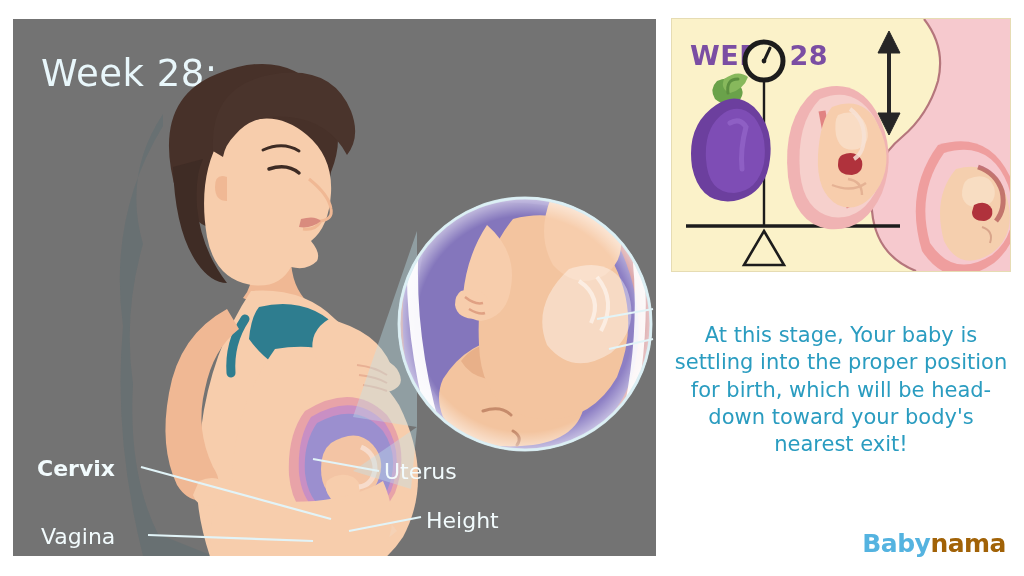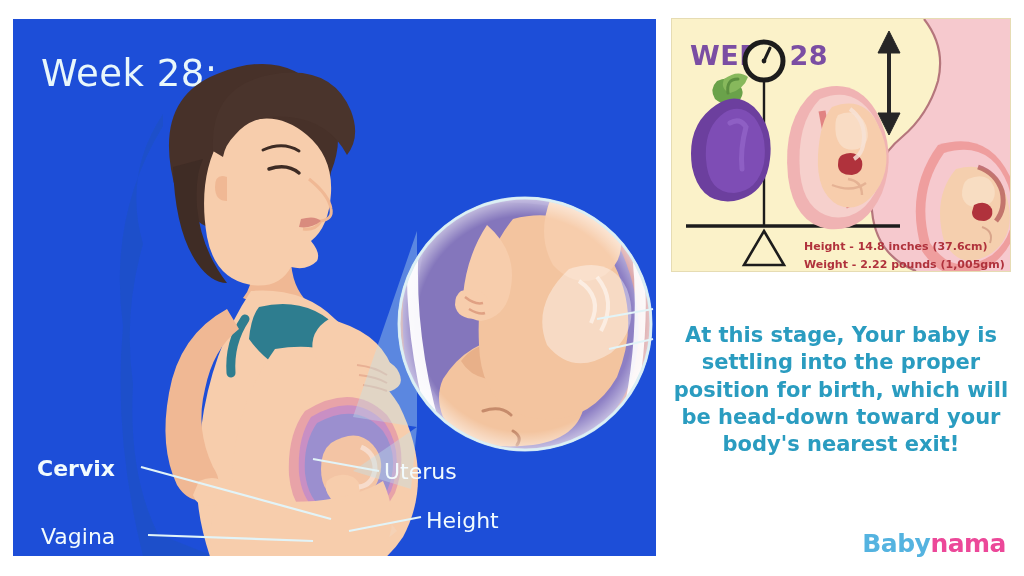--- a/index.html
+++ b/index.html
@@ -15,21 +15,21 @@
     font-family: "Liberation Sans", sans-serif;
   }
 
   
   .left-panel {
     position: absolute;
     left: 13px;
     top: 19px;
     width: 643px;
     height: 537px;
-    background: #1d4ed8;
+    background: #737373;
     overflow: hidden;
   }
   .week-title {
     position: absolute;
     left: 28px;
     top: 33px;
     font-size: 37px;
     font-weight: 400;
     color: #e9f7fb;
     letter-spacing: 0.5px;
@@ -89,38 +89,38 @@
   .stat-weight { left: 132px; top: 239px; }
 
   
   .description {
     position: absolute;
     left: 671px;
     top: 322px;
     width: 340px;
     text-align: center;
     font-size: 21px;
-    font-weight: 700;
+    font-weight: 400;
     line-height: 1.30;
     color: #2a9cc0;
     font-family: "DejaVu Sans", sans-serif;
   }
 
   
   .logo {
     position: absolute;
     right: 18px;
     bottom: 18px;
     font-size: 25px;
     font-weight: 600;
     letter-spacing: -0.5px;
     font-family: "DejaVu Sans", sans-serif;
   }
   .logo .baby { color: #54b3e0; }
-  .logo .nama { color: #ec4899; text-align: right; }
+  .logo .nama { color: #a16207; text-align: right; }
 </style>
 </head>
 <body>
 
 <div class="left-panel">
 
   <div class="week-title">Week 28:</div>
 
   <svg class="woman" viewBox="0 0 643 537">
     <defs>
@@ -300,21 +300,19 @@
       <path d="M160 166 q 20 8 34 -2" fill="none" stroke="#e5b294" stroke-width="2.4"></path>
     </g>
 
     <g stroke="#262626" fill="#262626">
       <line x1="217" y1="22" x2="217" y2="106" stroke-width="4"></line>
       <path d="M217 12 L 228 34 L 206 34 Z"></path>
       <path d="M217 116 L 228 94 L 206 94 Z"></path>
     </g>
   </svg>
 
-  <div class="stat-line stat-height">Height - 14.8 inches (37.6cm)</div>
-  <div class="stat-line stat-weight">Weight - 2.22 pounds (1,005gm)</div>
 </div>
 
 <div class="description">At this stage, Your baby is settling into the proper position for birth, which will be head-down toward your body's nearest exit!</div>
 
 <div class="logo">
   <span class="baby">Baby</span><span class="nama">nama</span>
 </div>
 
 </body></html>

